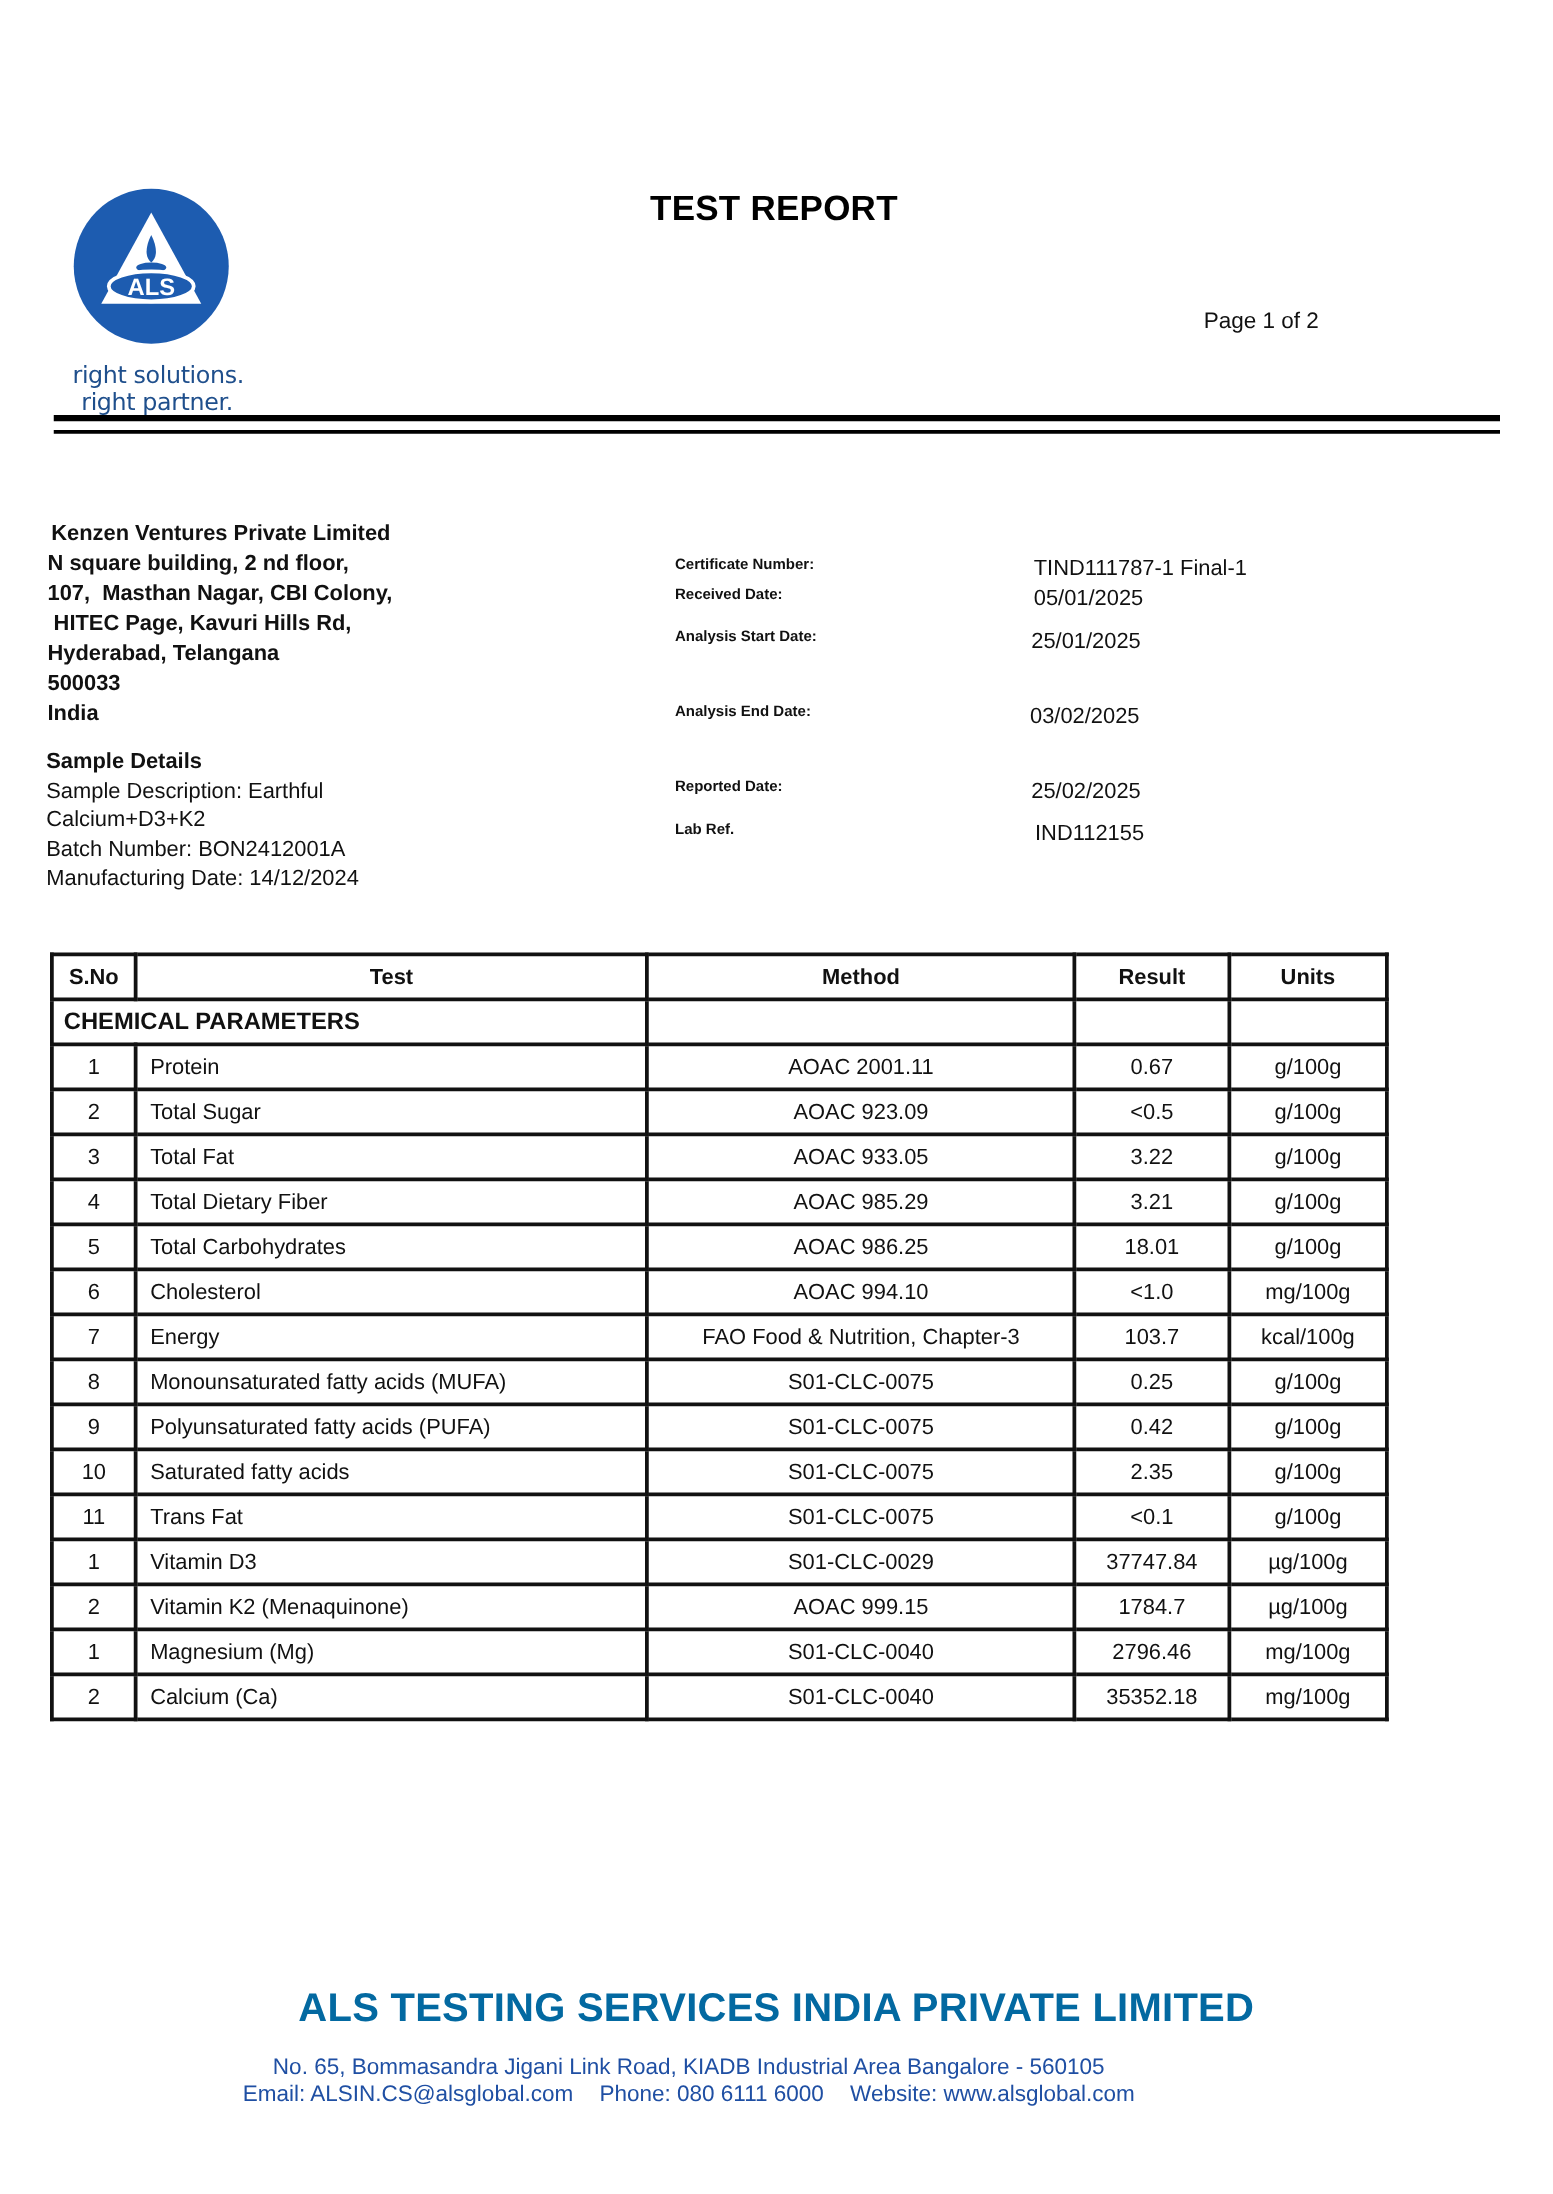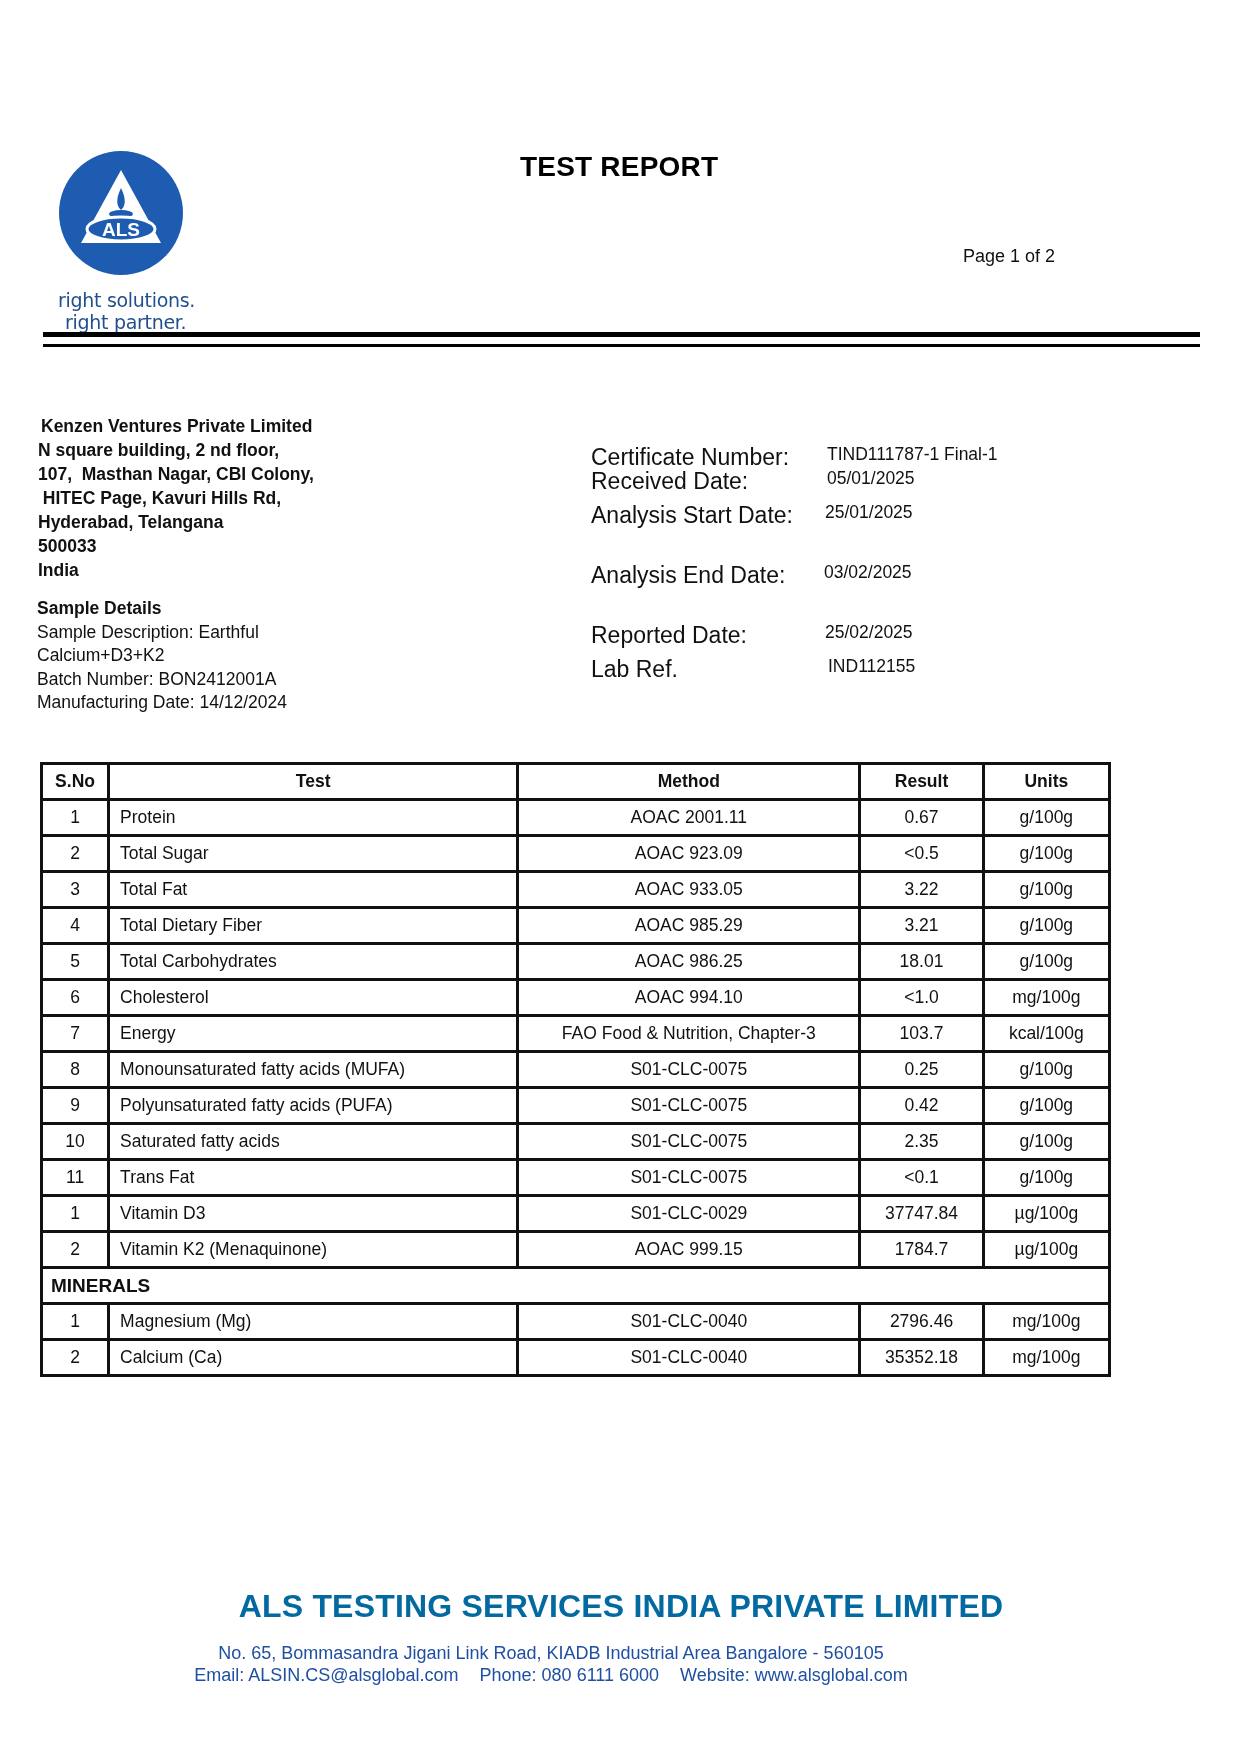--- a/index.html
+++ b/index.html
@@ -23,21 +23,21 @@
   .rule-thick { left: 43px; top: 332px; width: 1157px; height: 5px; background: #000; }
   .rule-thin  { left: 43px; top: 344px; width: 1157px; height: 3px; background: #000; }
 
   
   .addr { left: 38px; top: 414px; font-size: 17.5px; font-weight: bold; line-height: 24px; }
   .addr div { white-space: pre; }
   .sample { left: 37px; top: 597px; font-size: 17.5px; line-height: 23.5px; }
   .sample .hdr { font-weight: bold; }
 
   
-  .info-label { font-size: 23px; font-weight: normal; position: absolute; left: 591px; }
+  .info-label { font-size: 12px; font-weight: bold; position: absolute; left: 540px; }
   .info-value { font-size: 17.5px; position: absolute; }
 
   
   table.results {
     position: absolute; left: 40px; top: 762px; width: 1071px;
     border-collapse: collapse; font-size: 17.5px;
   }
   table.results td, table.results th {
     border: 3px solid #111; height: 33px; padding: 0; text-align: center; vertical-align: middle;
   }
@@ -121,20 +121,26 @@
     <tr>
       <th>S.No</th>
       <th>Test</th>
       <th>Method</th>
       <th>Result</th>
       <th>Units</th>
     </tr>
   </thead>
   <tbody id="results-body">
       <tr>
+        <td colspan="2" class="section">CHEMICAL PARAMETERS</td>
+        <td></td>
+        <td></td>
+        <td></td>
+      </tr>
+      <tr>
         <td>1</td>
         <td class="test">Protein</td>
         <td>AOAC 2001.11</td>
         <td>0.67</td>
         <td>g/100g</td>
       </tr>
       <tr>
         <td>2</td>
         <td class="test">Total Sugar</td>
         <td>AOAC 923.09</td>
@@ -210,23 +216,20 @@
         <td>S01-CLC-0029</td>
         <td>37747.84</td>
         <td>µg/100g</td>
       </tr>
       <tr>
         <td>2</td>
         <td class="test">Vitamin K2 (Menaquinone)</td>
         <td>AOAC 999.15</td>
         <td>1784.7</td>
         <td>µg/100g</td>
-      </tr>
-      <tr>
-        <td colspan="5" class="section">MINERALS</td>
       </tr>
       <tr>
         <td>1</td>
         <td class="test">Magnesium (Mg)</td>
         <td>S01-CLC-0040</td>
         <td>2796.46</td>
         <td>mg/100g</td>
       </tr>
       <tr>
         <td>2</td>

